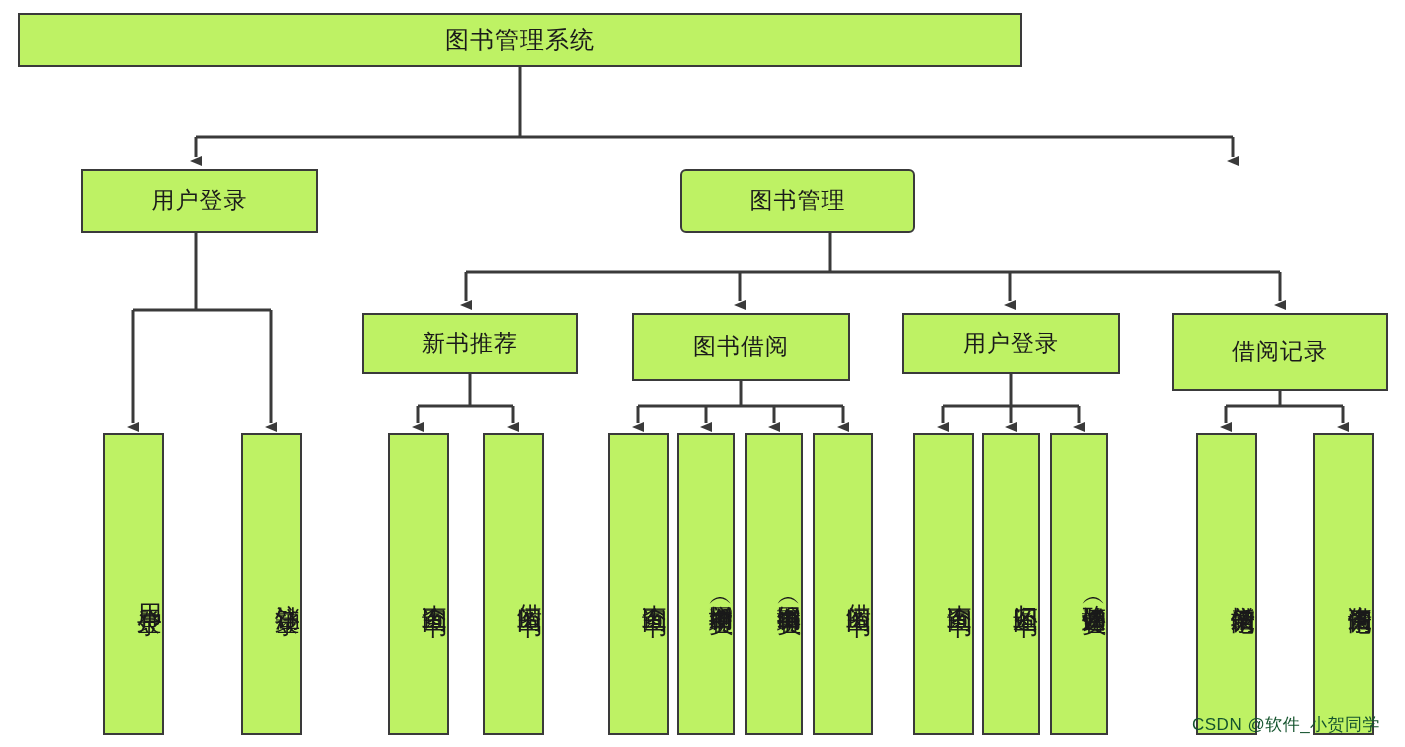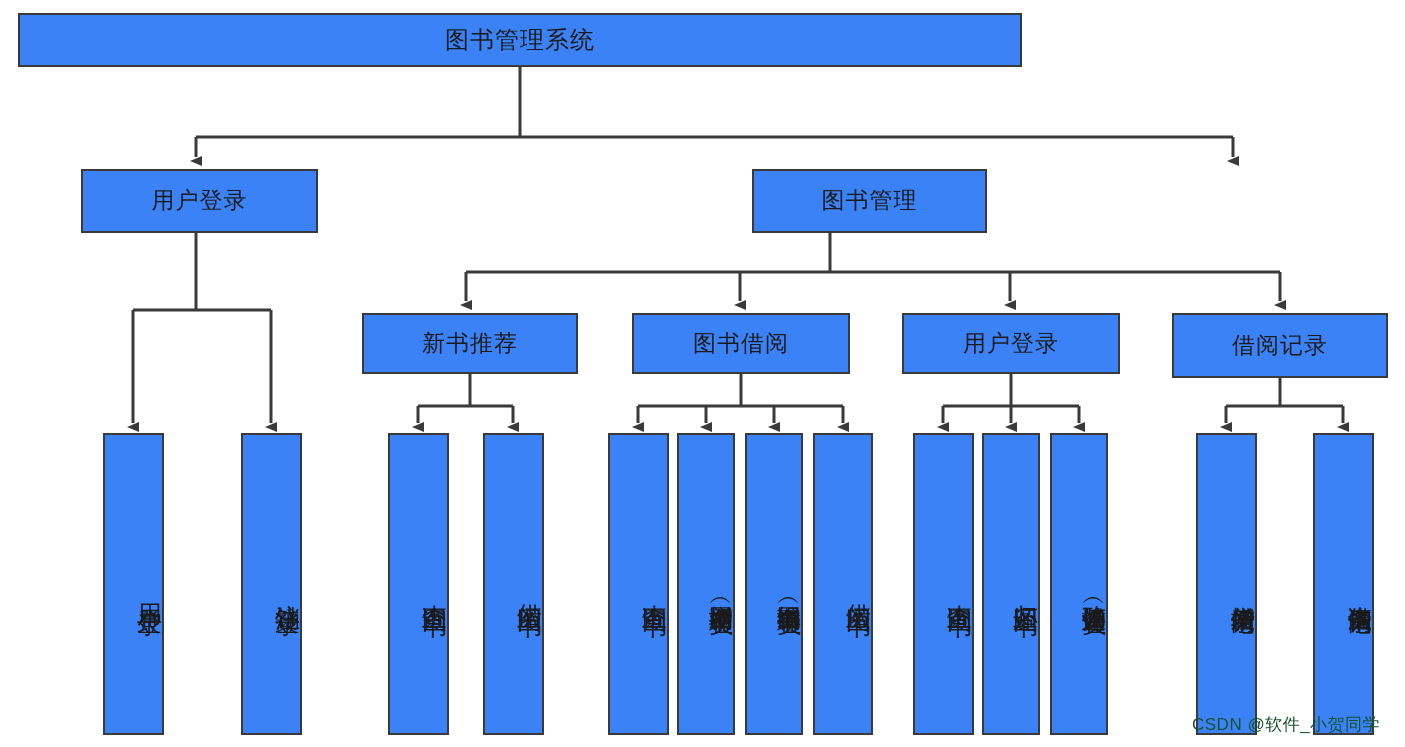--- a/index.html
+++ b/index.html
@@ -21,21 +21,21 @@
     position: absolute;
     left: 0;
     top: 0;
     width: 1405px;
     height: 747px;
     pointer-events: none;
   }
   .node {
     position: absolute;
     box-sizing: border-box;
-    background: #3b82f6;
+    background: #bef264;
     border: 2px solid #3a3a3a;
     display: flex;
     align-items: center;
     justify-content: center;
     color: #1a1a1a;
   }
   .node.horiz {
     font-size: 23px;
     letter-spacing: 1px;
     line-height: 1.1;
@@ -119,26 +119,26 @@
       <path d="M1280,374 L1280,406"></path>
       <path d="M1226,406 L1343,406"></path>
       <path d="M1226,406 L1226,423" marker-end="url(#arrow)"></path>
       <path d="M1343,406 L1343,423" marker-end="url(#arrow)"></path>
     </g>
   </svg>
 
   <div class="node horiz root" style="left:18px; top:13px; width:1004px; height:54px;">图书管理系统</div>
 
   <div class="node horiz" style="left:81px; top:169px; width:237px; height:64px;">用户登录</div>
-  <div class="node horiz" style="left:752px; top:169px; width:235px; height:64px;">图书管理</div>
+  <div class="node horiz" style="left:680px; top:169px; width:235px; height:64px;border-radius:6px;">图书管理</div>
 
   <div class="node horiz" style="left:362px; top:313px; width:216px; height:61px;">新书推荐</div>
-  <div class="node horiz" style="left:632px; top:313px; width:218px; height:61px;">图书借阅</div>
+  <div class="node horiz" style="left:632px; top:313px; width:218px; height:68px;">图书借阅</div>
   <div class="node horiz" style="left:902px; top:313px; width:218px; height:61px;">用户登录</div>
-  <div class="node horiz" style="left:1172px; top:313px; width:216px; height:65px;">借阅记录</div>
+  <div class="node horiz" style="left:1172px; top:313px; width:216px; height:78px;">借阅记录</div>
 
   <div class="node vert" style="left:103px; top:433px; width:61px; height:302px;">用户登录</div>
   <div class="node vert" style="left:241px; top:433px; width:61px; height:302px;">注销登录</div>
 
   <div class="node vert" style="left:388px; top:433px; width:61px; height:302px;">查询图书</div>
   <div class="node vert" style="left:483px; top:433px; width:61px; height:302px;">借阅图书</div>
 
   <div class="node vert" style="left:608px; top:433px; width:61px; height:302px;">查询图书</div>
   <div class="node vert tall-text" style="left:677px; top:433px; width:58px; height:302px;">新增图书（管理员）</div>
   <div class="node vert tall-text" style="left:745px; top:433px; width:58px; height:302px;">编辑图书（管理员）</div>

